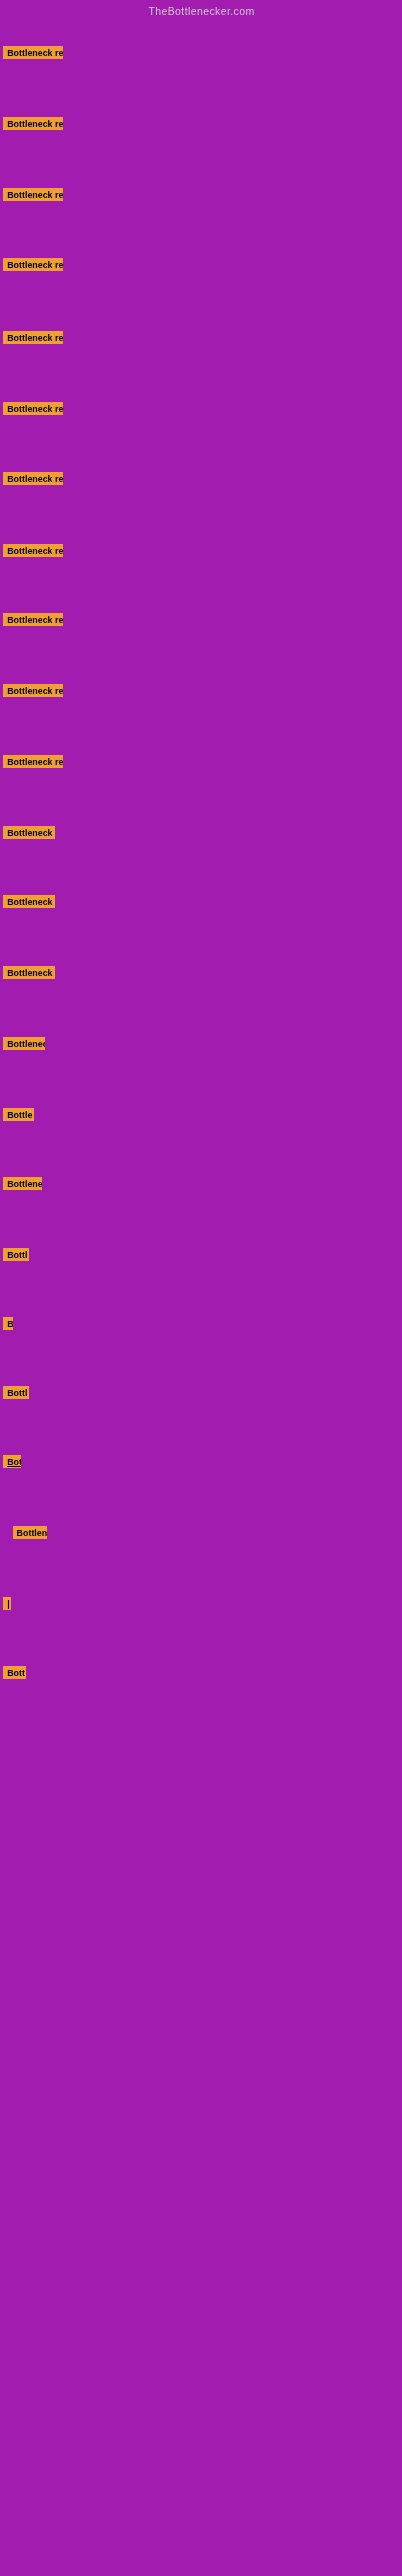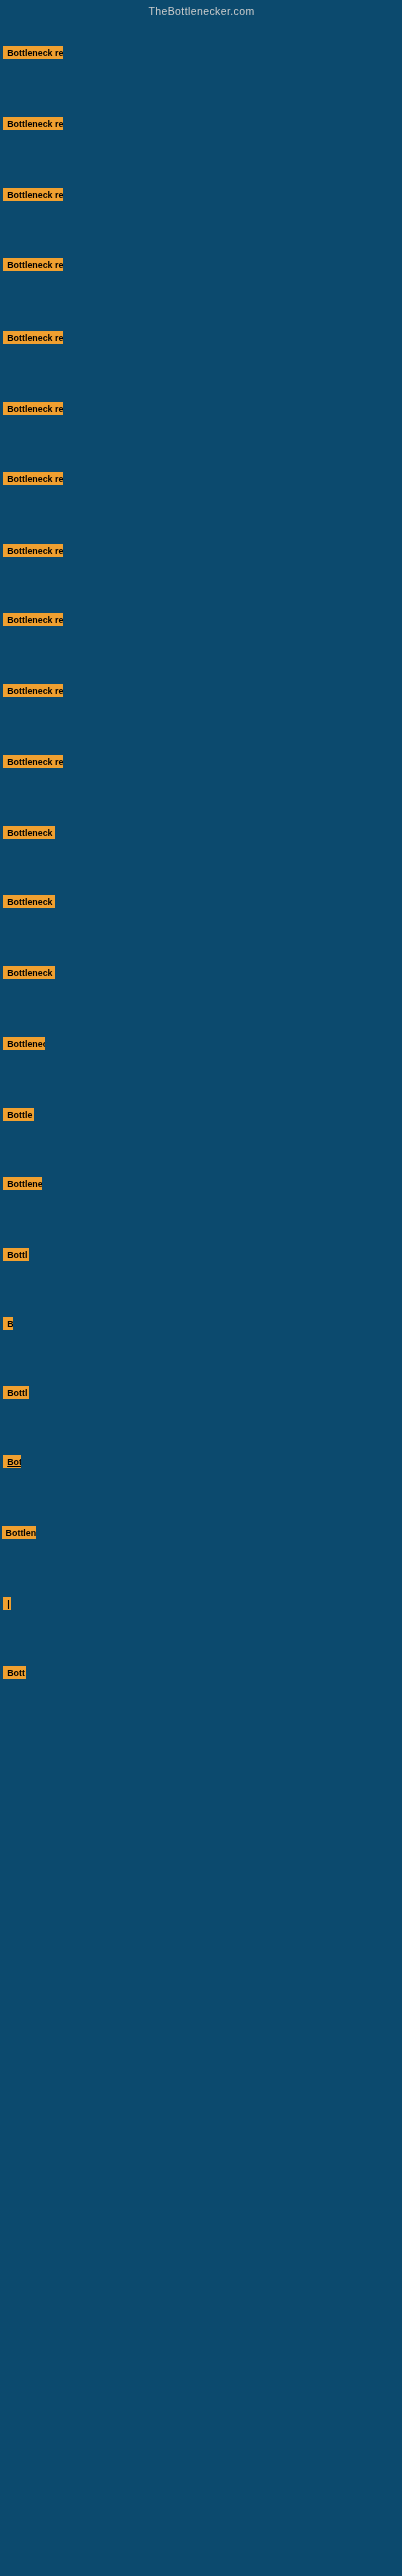--- a/index.html
+++ b/index.html
@@ -29,21 +29,21 @@
       font-weight: bold;
       padding: 1.6px 4px;
       white-space: nowrap;
       overflow: hidden;
       margin-left: 1.6px;
     }
   </style>
 </head>
 <body>
 
-<div style="position:relative; width:403px; min-height:2576px; background:#0c4a6e;">
+<div style="position:relative; width:403px; min-height:2576px; background:#a21caf;">
 
   <div class="site-title">TheBottlenecker.com</div>
 
   <div id="bars-container">
   <div style="position: absolute; top: 46px; left: 1.6px;"><span class="bottleneck-bar" style="width: 60px; max-width: 60px;">Bottleneck result</span></div>
       <div style="position: absolute; top: 117px; left: 1.6px;"><span class="bottleneck-bar" style="width: 60px; max-width: 60px;">Bottleneck result</span></div>
       <div style="position: absolute; top: 188px; left: 1.6px;"><span class="bottleneck-bar" style="width: 60px; max-width: 60px;">Bottleneck result</span></div>
       <div style="position: absolute; top: 258px; left: 1.6px;"><span class="bottleneck-bar" style="width: 60px; max-width: 60px;">Bottleneck result</span></div>
       <div style="position: absolute; top: 331px; left: 1.6px;"><span class="bottleneck-bar" style="width: 60px; max-width: 60px;">Bottleneck result</span></div>
       <div style="position: absolute; top: 402px; left: 1.6px;"><span class="bottleneck-bar" style="width: 60px; max-width: 60px;">Bottleneck result</span></div>
@@ -55,19 +55,19 @@
       <div style="position: absolute; top: 826px; left: 1.6px;"><span class="bottleneck-bar" style="width: 52px; max-width: 52px;">Bottleneck resu</span></div>
       <div style="position: absolute; top: 895px; left: 1.6px;"><span class="bottleneck-bar" style="width: 52px; max-width: 52px;">Bottleneck resu</span></div>
       <div style="position: absolute; top: 966px; left: 1.6px;"><span class="bottleneck-bar" style="width: 52px; max-width: 52px;">Bottleneck resu</span></div>
       <div style="position: absolute; top: 1037px; left: 1.6px;"><span class="bottleneck-bar" style="width: 42px; max-width: 42px;">Bottleneck</span></div>
       <div style="position: absolute; top: 1108px; left: 1.6px;"><span class="bottleneck-bar" style="width: 31px; max-width: 31px;">Bottle</span></div>
       <div style="position: absolute; top: 1177px; left: 1.6px;"><span class="bottleneck-bar" style="width: 39px; max-width: 39px;">Bottlenec</span></div>
       <div style="position: absolute; top: 1248px; left: 1.6px;"><span class="bottleneck-bar" style="width: 26px; max-width: 26px;">Bottl</span></div>
       <div style="position: absolute; top: 1317px; left: 1.6px;"><span class="bottleneck-bar" style="width: 9.7px; max-width: 9.7px;">B</span></div>
       <div style="position: absolute; top: 1386px; left: 1.6px;"><span class="bottleneck-bar" style="width: 26px; max-width: 26px;">Bottl</span></div>
       <div style="position: absolute; top: 1455px; left: 1.6px;"><span class="bottleneck-bar" style="width: 17.7px; max-width: 17.7px; text-decoration: underline;">Bot</span></div>
-      <div style="position: absolute; top: 1526px; left: 0;"><span class="bottleneck-bar" style="width: 34px; max-width: 34px;">Bottlen</span></div>
+      <div style="position: absolute; top: 1526px; left: 11px;"><span class="bottleneck-bar" style="width: 34px; max-width: 34px;">Bottlen</span></div>
       <div style="position: absolute; top: 1597px; left: 1.6px;"><span class="bottleneck-bar" style="width: 4.8px; max-width: 4.8px;">|</span></div>
       <div style="position: absolute; top: 1666px; left: 1.6px;"><span class="bottleneck-bar" style="width: 22.5px; max-width: 22.5px;">Bott</span></div>
     </div>
 
 </div>
 
 
 </body></html>

